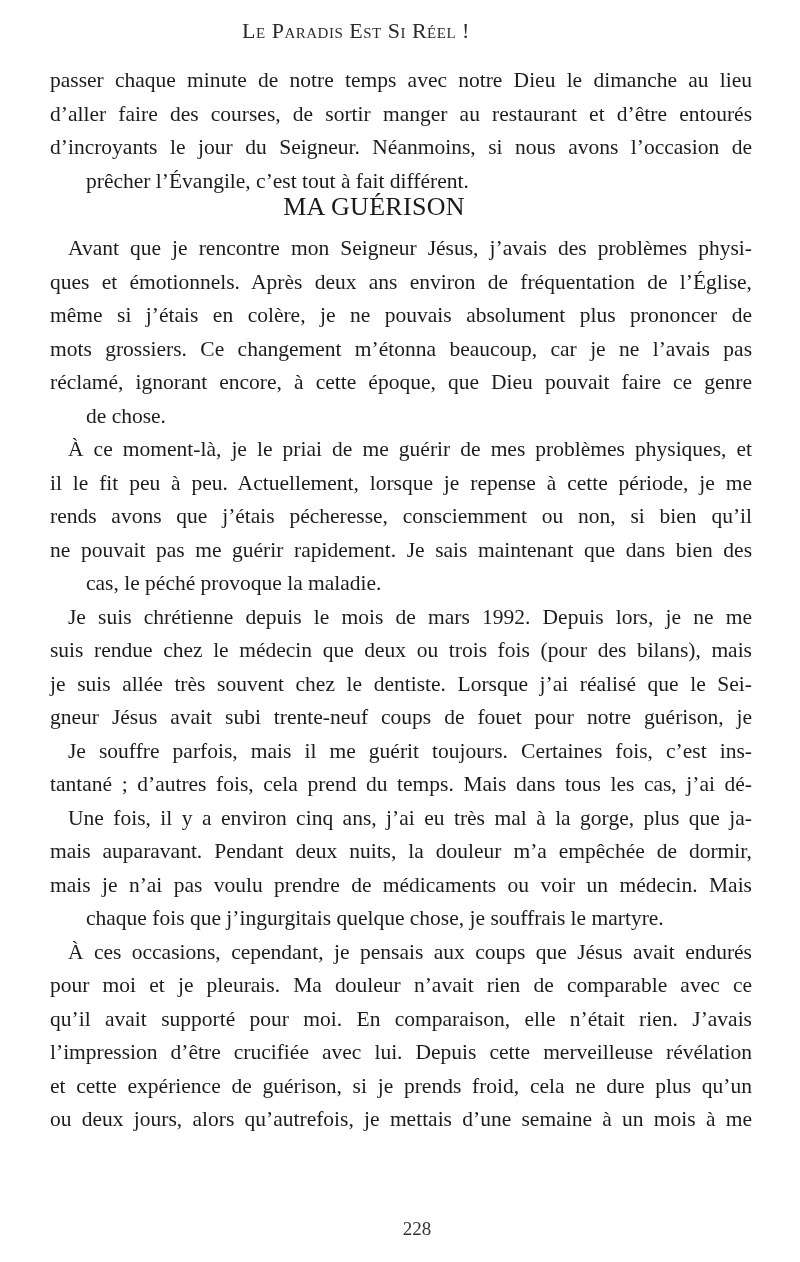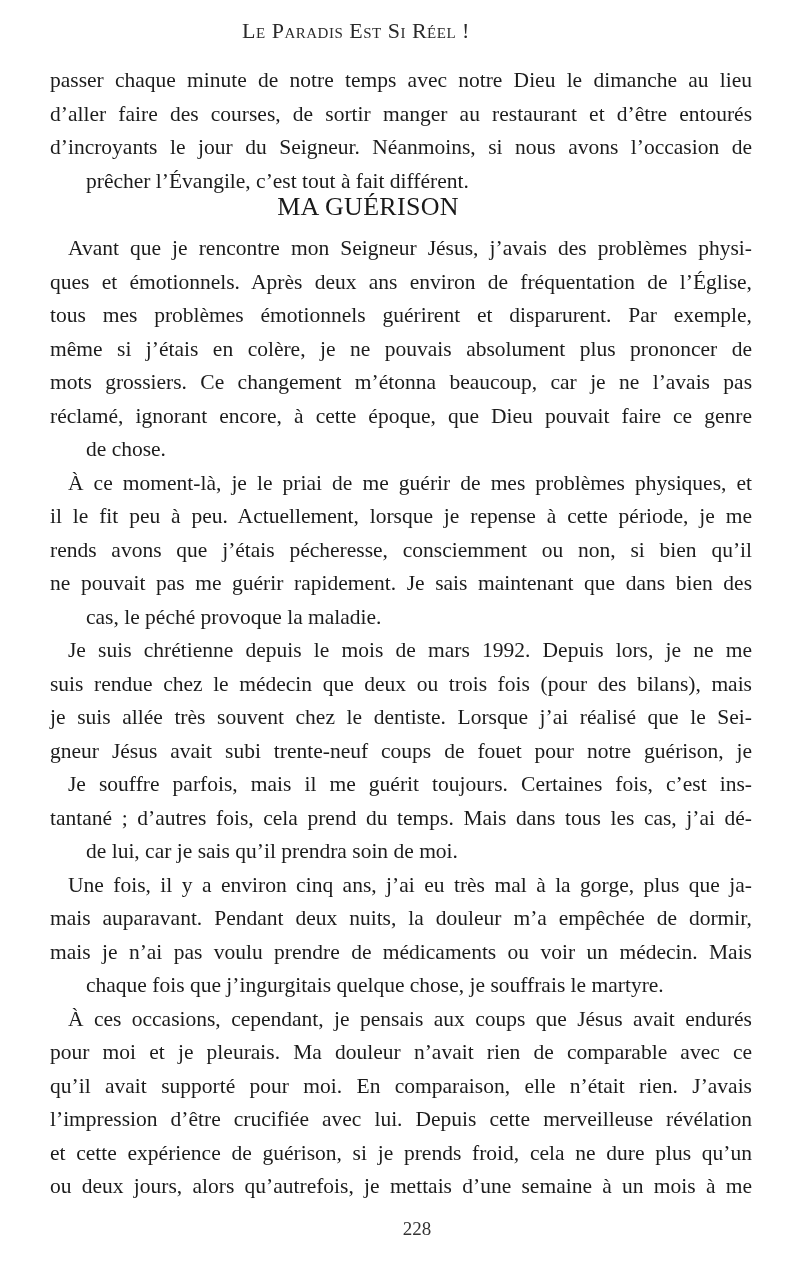--- a/index.html
+++ b/index.html
@@ -5,21 +5,21 @@
   html, body { margin: 0; padding: 0; background: #ffffff; }
   body { width: 800px; height: 1262px; position: relative; overflow: hidden;
          font-family: "Liberation Serif", "DejaVu Serif", serif; color: #1c1c1c; }
   .running-head { position: absolute; top: 18px; left: 0; width: 712px; text-align: center;
                   font-size: 22px; letter-spacing: 0.5px; color: #2a2a2a; font-variant: small-caps; }
   .text-block { position: absolute; left: 50px; width: 702px; top: 64px; }
   .line { display: block; height: 33.5px; line-height: 33.5px; font-size: 21.5px;
           text-align: justify; text-align-last: justify; white-space: nowrap; }
   .line.last { text-align-last: left; margin-left: 36px; }
   .line.indent { padding-left: 18px; }
-  .section-title { position: absolute; top: 192px; left: 8px; width: 720px; text-align: center;
+  .section-title { position: absolute; top: 192px; left: 14px; width: 720px; text-align: center;
                    font-size: 26px; color: #1a1a1a; letter-spacing: 0.3px; }
   .page-number { position: absolute; top: 1218px; left: 17px; width: 800px; text-align: center;
                  font-size: 19px; color: #333; }
   .block1 { top: 64px; }
   .block2 { top: 232px; }
 </style>
 </head>
 <body>
 
 <div class="running-head">Le Paradis Est Si Réel !</div>
@@ -30,21 +30,20 @@
   <span class="line">d’incroyants le jour du Seigneur. Néanmoins, si nous avons l’occasion de</span>
   <span class="line last">prêcher l’Évangile, c’est tout à fait différent.</span>
 </div>
 
 <div class="section-title">MA GUÉRISON</div>
 
 <div class="text-block block2">
   <div>
     <span class="line indent">Avant que je rencontre mon Seigneur Jésus, j’avais des problèmes physi-</span>
     <span class="line">ques et émotionnels. Après deux ans environ de fréquentation de l’Église,</span>
-    <span class="line">tous mes problèmes émotionnels guérirent et disparurent. Par exemple,</span>
     <span class="line">même si j’étais en colère, je ne pouvais absolument plus prononcer de</span>
     <span class="line">mots grossiers. Ce changement m’étonna beaucoup, car je ne l’avais pas</span>
     <span class="line">réclamé, ignorant encore, à cette époque, que Dieu pouvait faire ce genre</span>
     <span class="line last">de chose.</span>
   </div>
   <div>
     <span class="line indent">À ce moment-là, je le priai de me guérir de mes problèmes physiques, et</span>
     <span class="line">il le fit peu à peu. Actuellement, lorsque je repense à cette période, je me</span>
     <span class="line">rends avons que j’étais pécheresse, consciemment ou non, si bien qu’il</span>
     <span class="line">ne pouvait pas me guérir rapidement. Je sais maintenant que dans bien des</span>
@@ -52,21 +51,20 @@
   </div>
   <div>
     <span class="line indent">Je suis chrétienne depuis le mois de mars 1992. Depuis lors, je ne me</span>
     <span class="line">suis rendue chez le médecin que deux ou trois fois (pour des bilans), mais</span>
     <span class="line">je suis allée très souvent chez le dentiste. Lorsque j’ai réalisé que le Sei-</span>
     <span class="line">gneur Jésus avait subi trente-neuf coups de fouet pour notre guérison, je</span>
   </div>
   <div>
     <span class="line indent">Je souffre parfois, mais il me guérit toujours. Certaines fois, c’est ins-</span>
     <span class="line">tantané ; d’autres fois, cela prend du temps. Mais dans tous les cas, j’ai dé-</span>
-    <span class="line last">de lui, car je sais qu’il prendra soin de moi.</span>
   </div>
   <div>
     <span class="line indent">Une fois, il y a environ cinq ans, j’ai eu très mal à la gorge, plus que ja-</span>
     <span class="line">mais auparavant. Pendant deux nuits, la douleur m’a empêchée de dormir,</span>
     <span class="line">mais je n’ai pas voulu prendre de médicaments ou voir un médecin. Mais</span>
     <span class="line last">chaque fois que j’ingurgitais quelque chose, je souffrais le martyre.</span>
   </div>
   <div>
     <span class="line indent">À ces occasions, cependant, je pensais aux coups que Jésus avait endurés</span>
     <span class="line">pour moi et je pleurais. Ma douleur n’avait rien de comparable avec ce</span>

